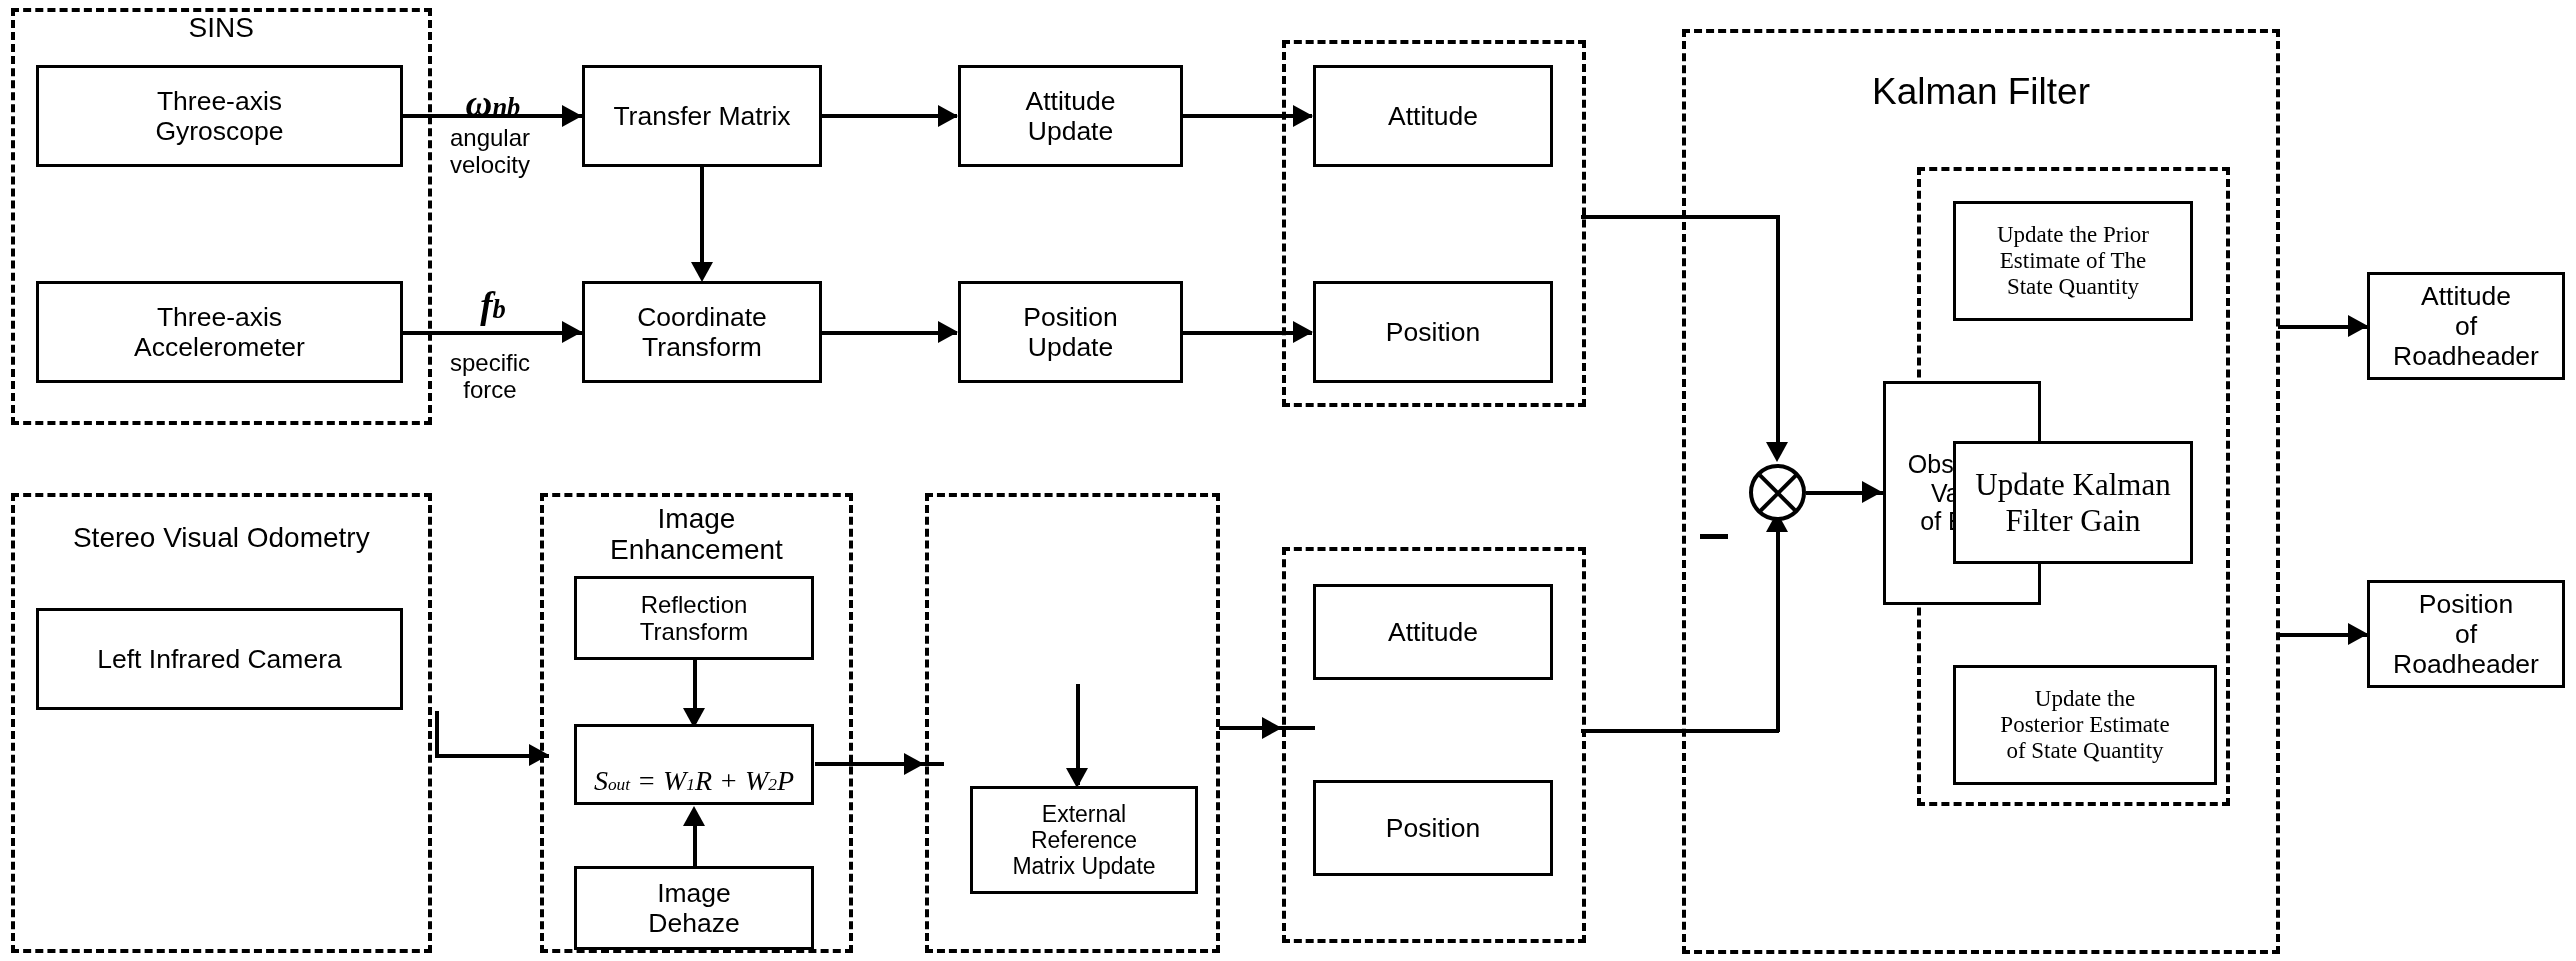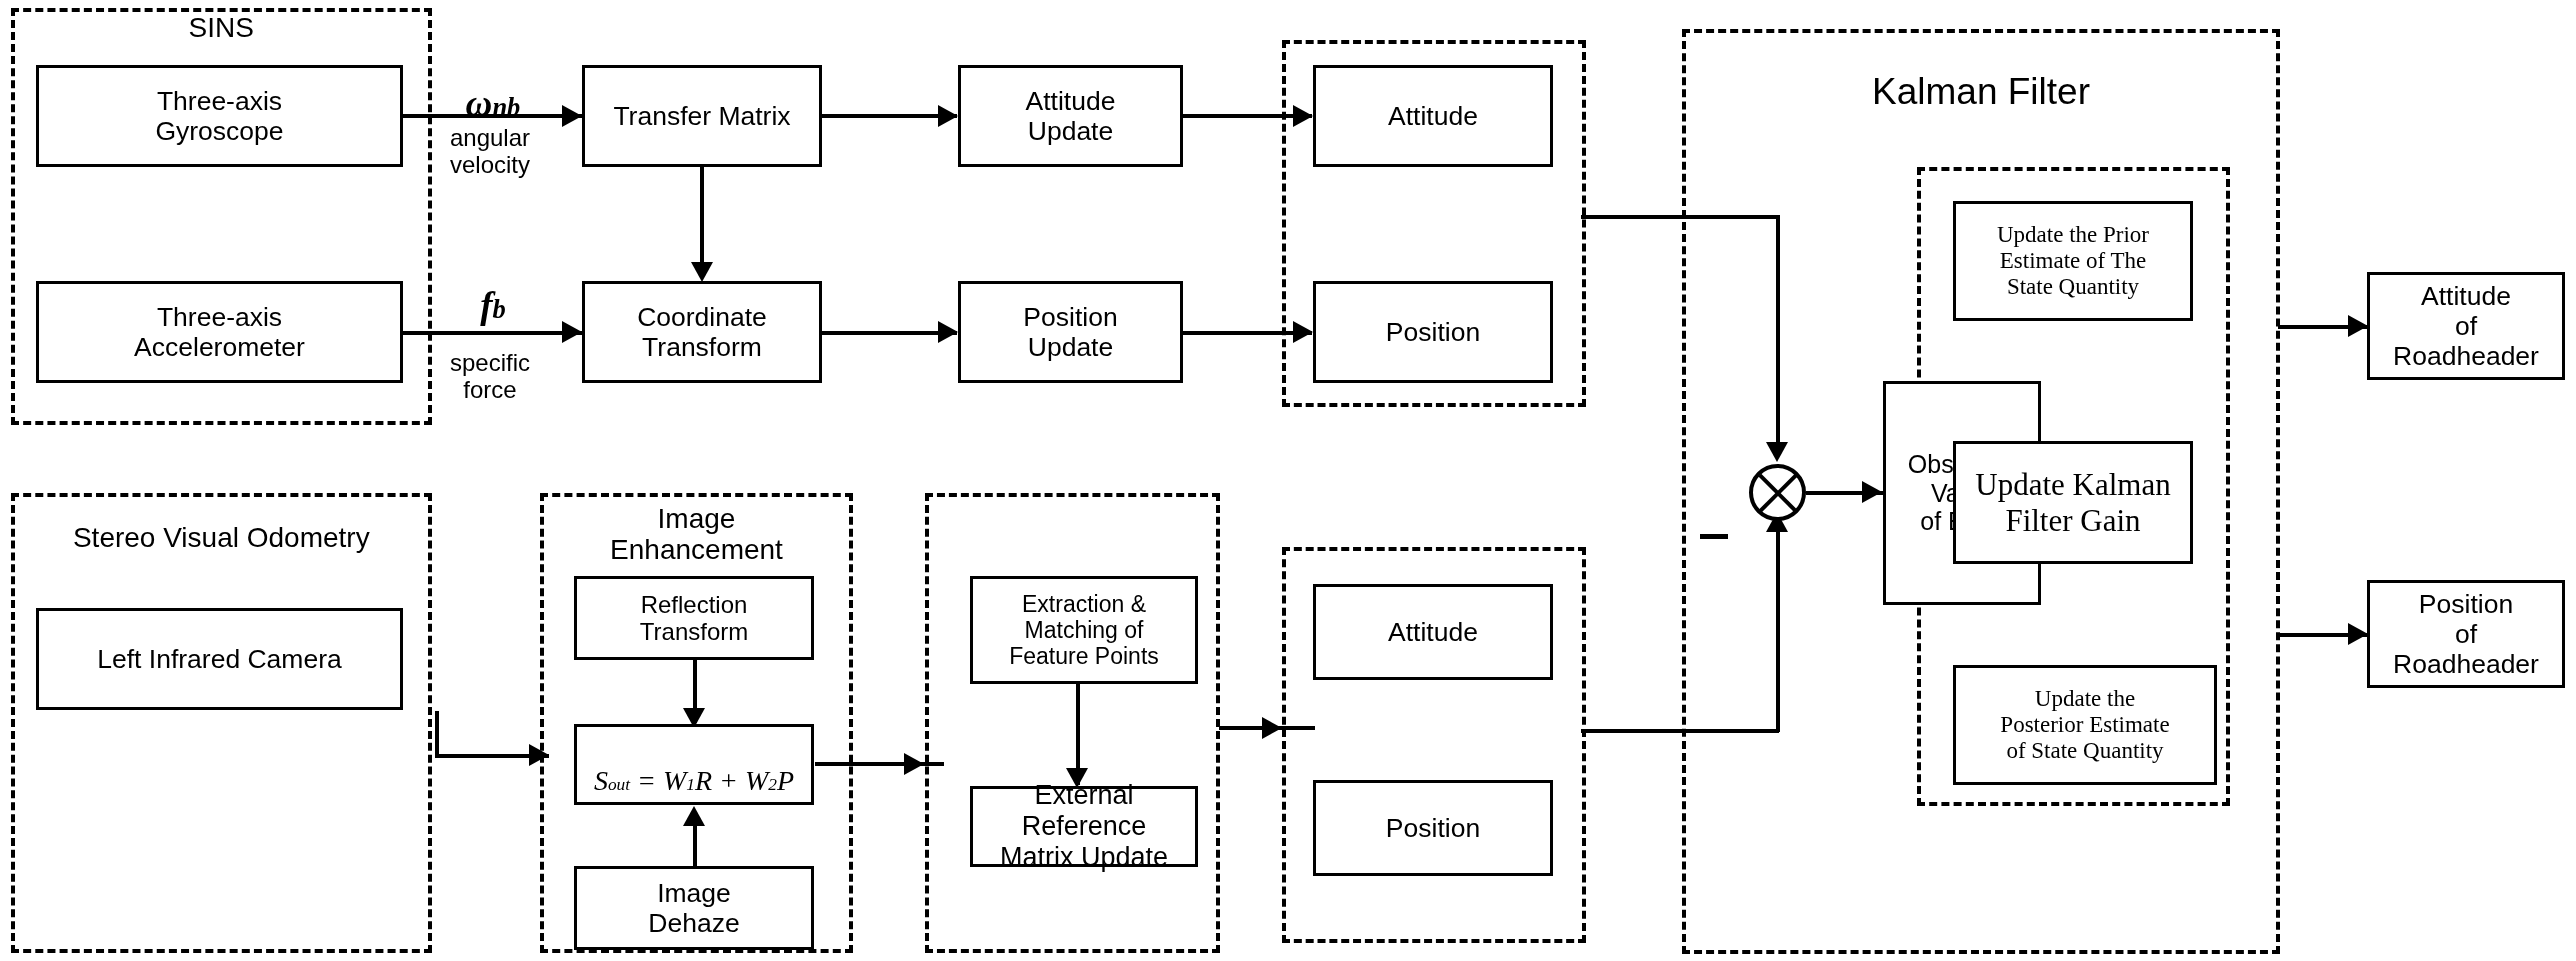--- a/index.html
+++ b/index.html
@@ -174,28 +174,25 @@
 
   <div class="ln lnv" style="left:693px;top:822px;height:60px;"></div>
   <div class="ar ar-u" style="left:683px;top:806px;"></div>
 
   <div class="box" style="left:574px;top:866px;width:240px;height:84px;font-size:26.5px;">Image
 Dehaze</div>
 
   <div class="ln lnh" style="left:815px;top:762px;width:129px;"></div>
   <div class="ar ar-r" style="left:904px;top:753px;"></div>
 
-  <div class="box" style="left:970px;top:576px;width:228px;height:108px;font-size:23px;">Extraction &amp;
-Matching of
-Feature Points</div>
 
   <div class="ln lnv" style="left:1076px;top:684px;height:101px;"></div>
   <div class="ar ar-d" style="left:1066px;top:768px;"></div>
 
-  <div class="box" style="left:970px;top:786px;width:228px;height:81px;font-size:27px;">External
+  <div class="box" style="left:970px;top:786px;width:228px;height:108px;font-size:23px;">External
 Reference
 Matrix Update</div>
 
   <div class="ln lnh" style="left:1219px;top:726px;width:96px;"></div>
   <div class="ar ar-r" style="left:1262px;top:717px;"></div>
 
   <div class="box" style="left:1313px;top:584px;width:240px;height:96px;font-size:26.5px;">Attitude</div>
   <div class="box" style="left:1313px;top:780px;width:240px;height:96px;font-size:26.5px;">Position</div>
 
   <div class="ln lnh" style="left:1581px;top:729px;width:198px;"></div>

